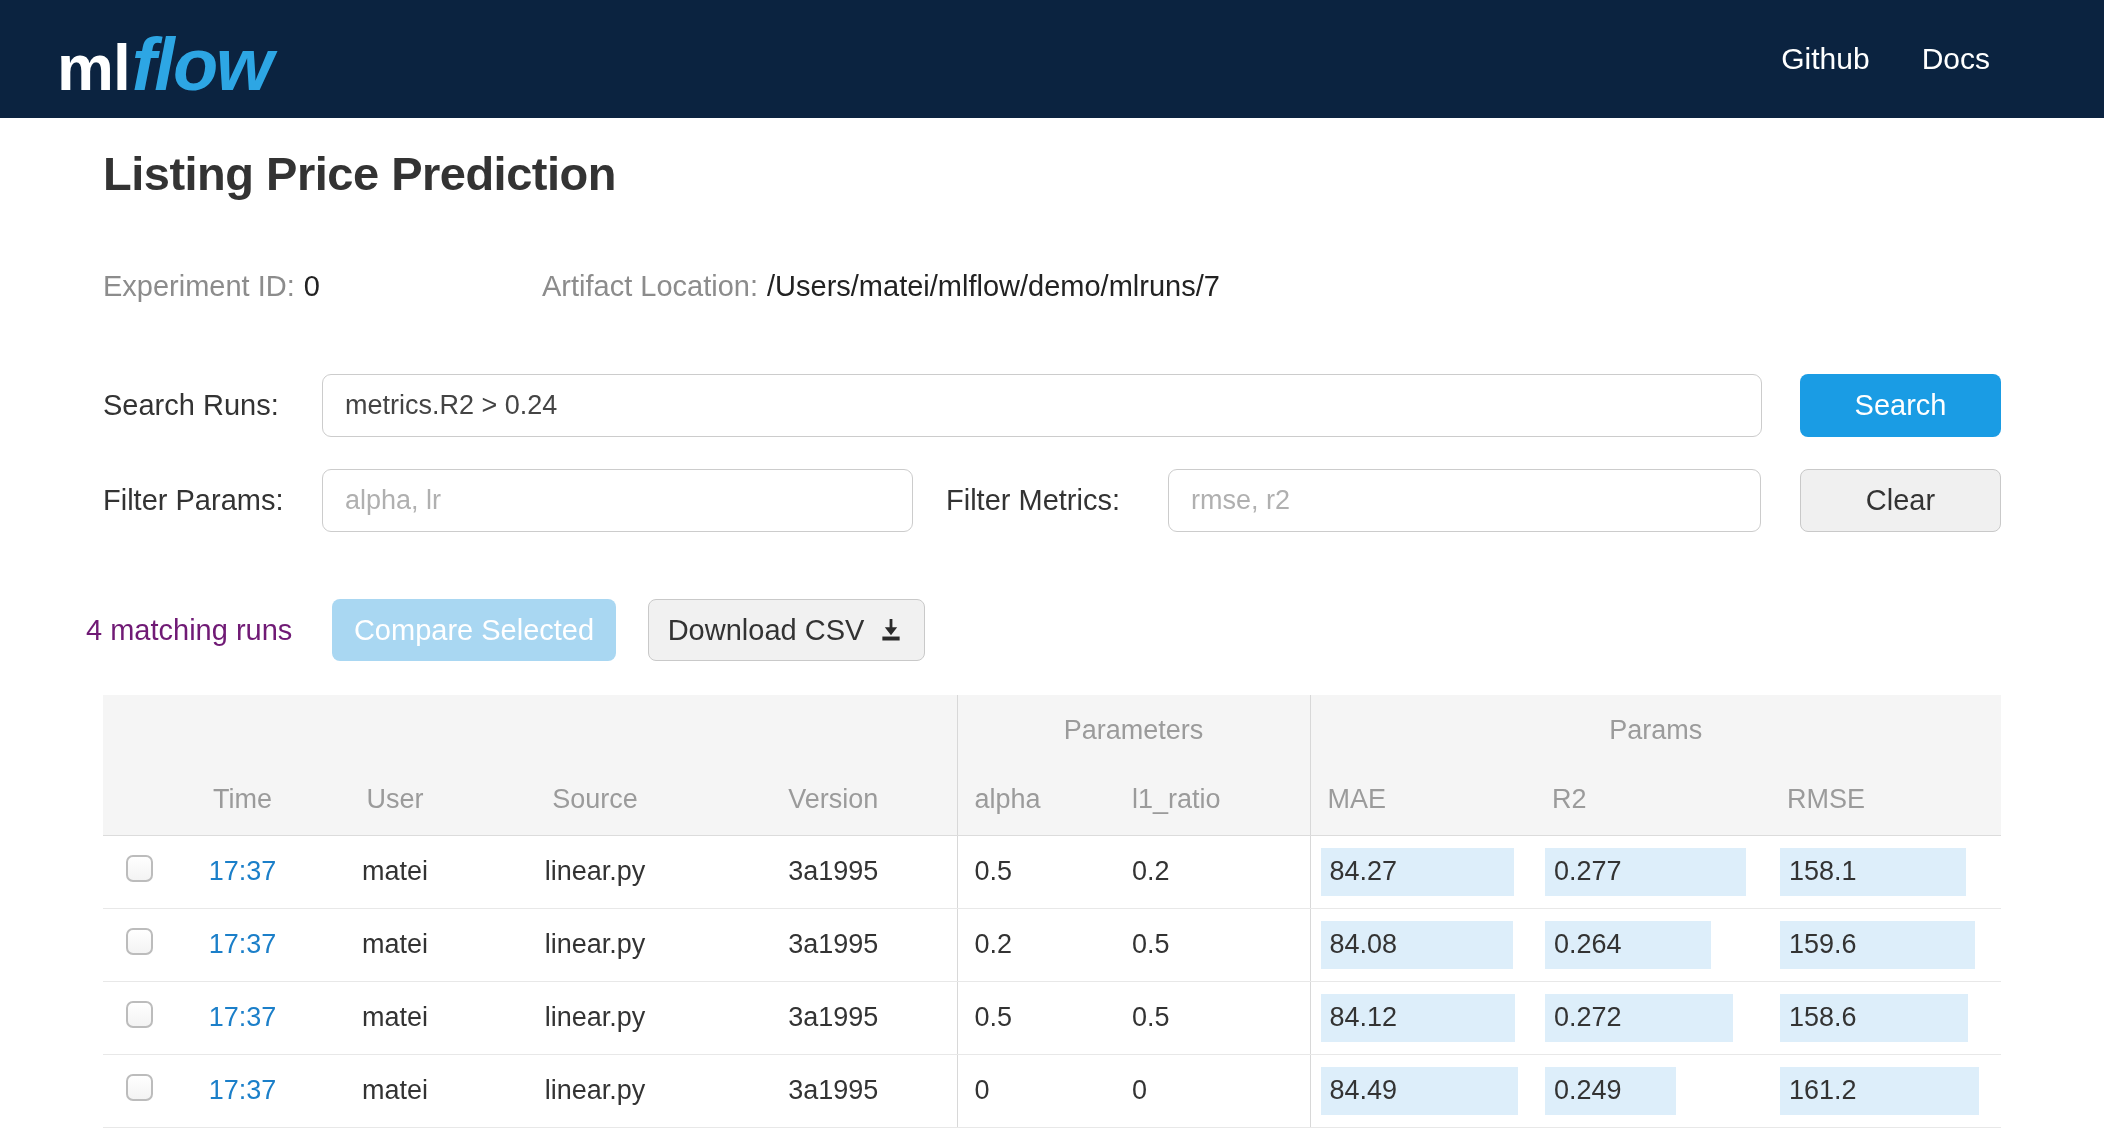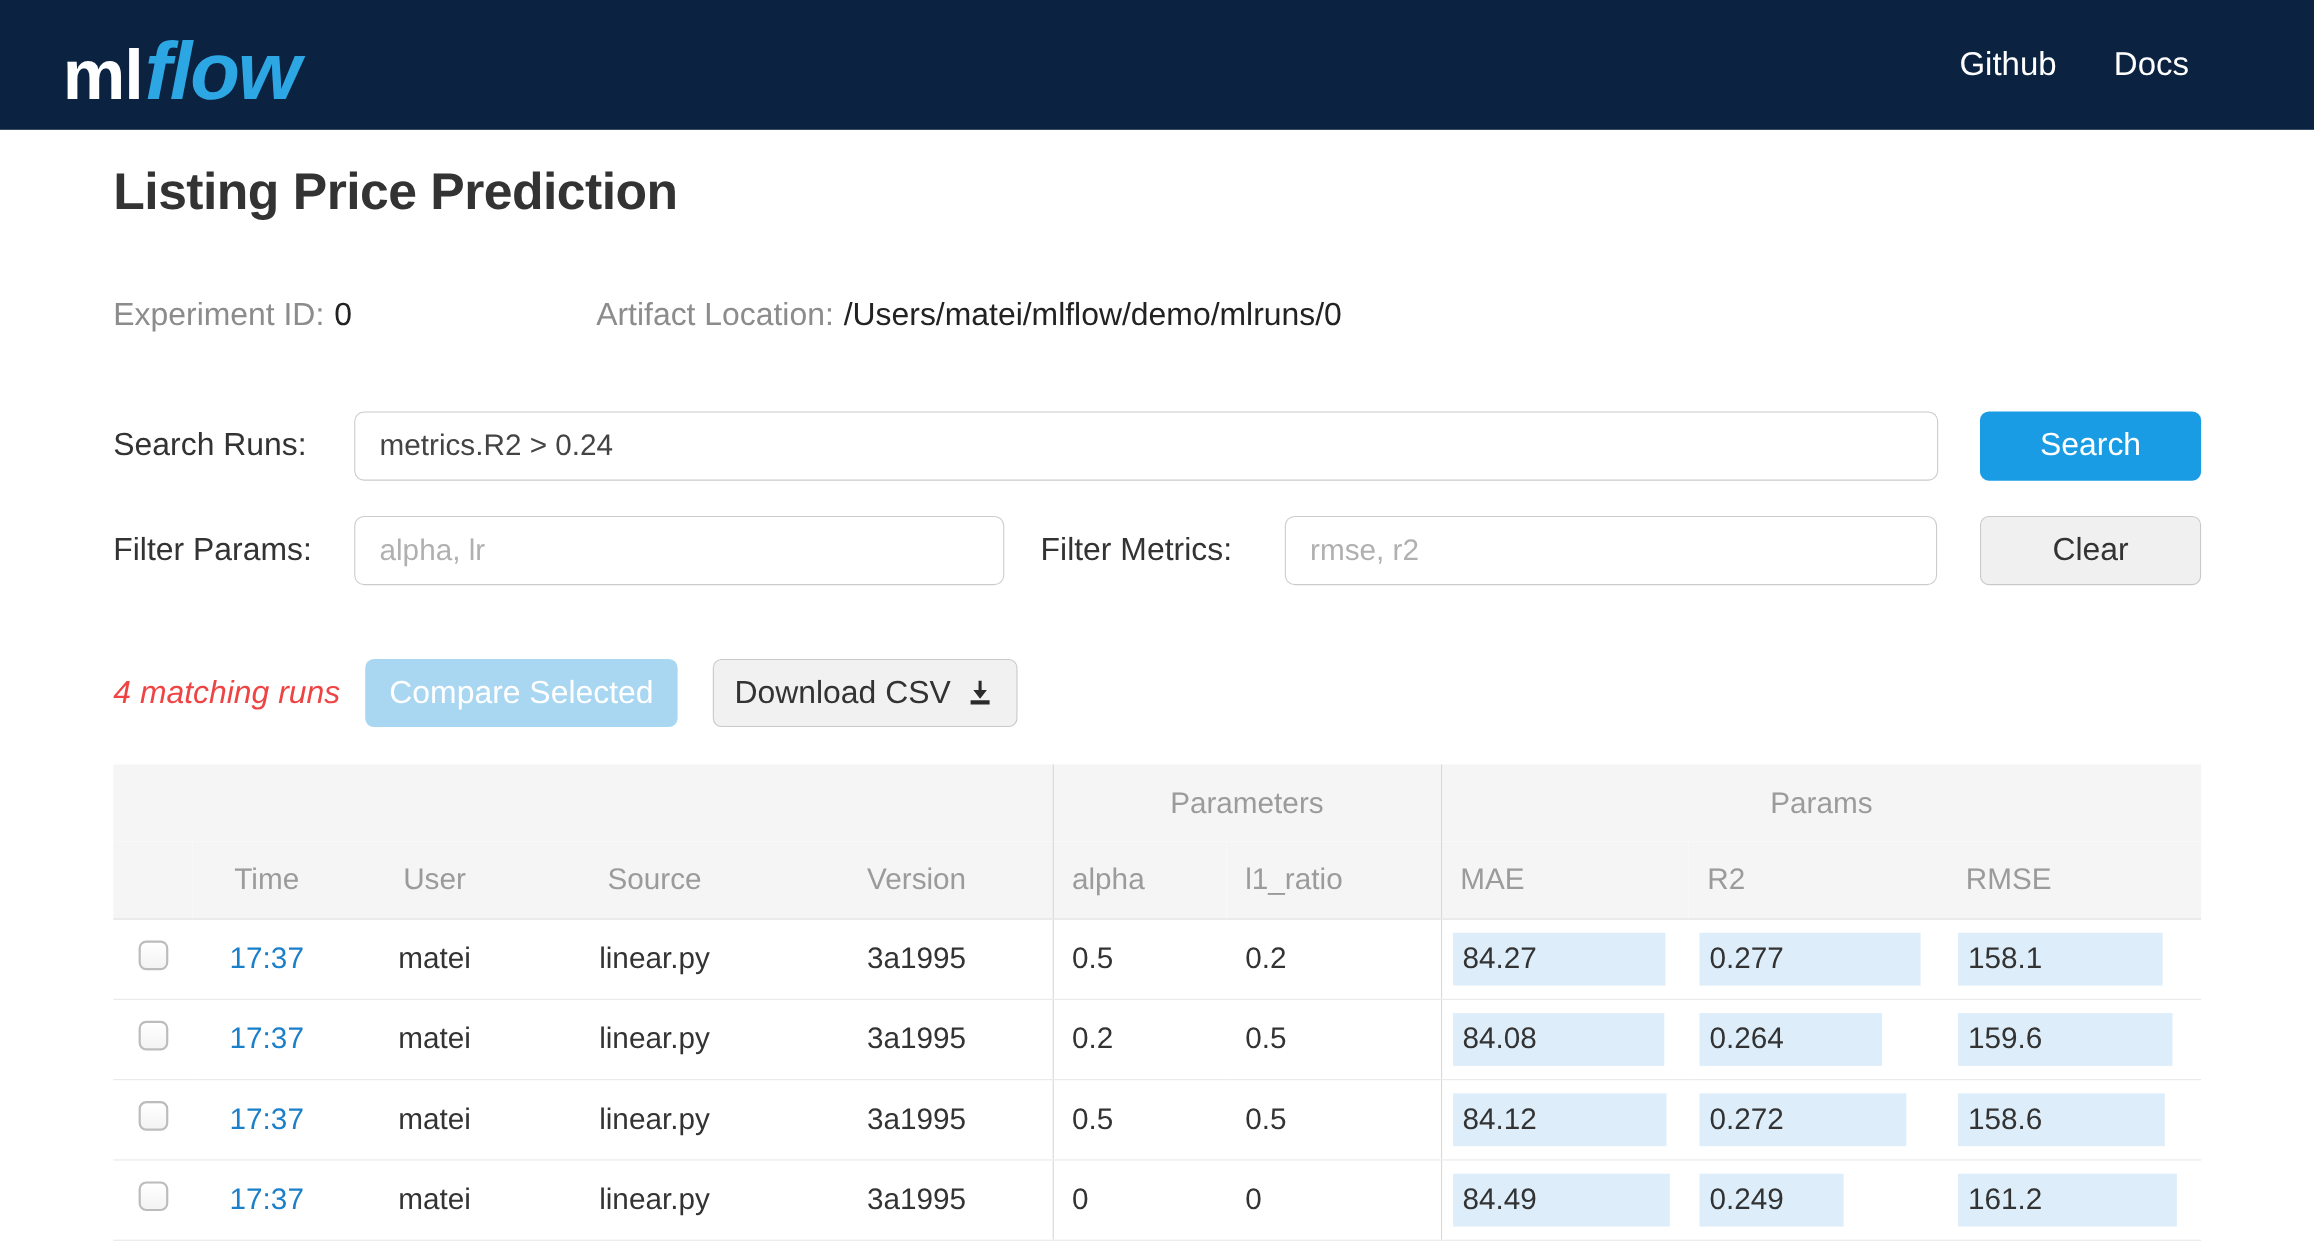--- a/index.html
+++ b/index.html
@@ -37,21 +37,21 @@
   .text-input::placeholder { color:#b0b0b0; }
   #search-input { left:322px; width:1440px; }
   #params-input { left:322px; width:591px; }
   #metrics-input { left:1168px; width:593px; }
   .btn { position:absolute; top:0; height:63px; border-radius:8px; font-size:29px;
          cursor:pointer; font-family:"Liberation Sans", sans-serif; }
   .btn-primary { left:1800px; width:201px; background:#1a9ce4; border:none; color:#fff; }
   .btn-default { left:1800px; width:201px; background:#f0f0f0; border:1.5px solid #c9c9c9; color:#333; }
 
   .actions-row { position:absolute; top:481px; left:0; width:2104px; height:62px; }
-  .matching-runs { position:absolute; left:103px; line-height:62px; font-size:29px; color:#ef4444;font-style:italic; }
+  .matching-runs { position:absolute; left:86px; line-height:62px; font-size:29px; color:#701a75; }
   .btn-compare { left:332px; width:284px; height:62px; background:#a9d7f2;
                  border:none; color:#fff; }
   .btn-download { left:648px; width:277px; height:62px; background:#f1f1f1;
                   border:1.5px solid #c9c9c9; color:#333; display:flex;
                   align-items:center; justify-content:center; gap:13px; }
 
   
   .table-wrap { position:absolute; top:577px; left:103px; }
   .runs-table { border-collapse:collapse; table-layout:fixed; width:1898px; }
   .runs-table thead th { background:#f5f5f5; color:#9b9b9b; font-weight:normal; font-size:27px; }
@@ -86,21 +86,21 @@
 
 <div class="main">
 
   <h1 class="page-title">Listing Price Prediction</h1>
 
   <div class="meta-row">
     <div class="exp-group">
       <span class="meta-label">Experiment ID:</span><span class="meta-value">0</span>
     </div>
     <div class="artifact-group">
-      <span class="meta-label">Artifact Location:</span><span class="meta-value">/Users/matei/mlflow/demo/mlruns/0</span>
+      <span class="meta-label">Artifact Location:</span><span class="meta-value">/Users/matei/mlflow/demo/mlruns/7</span>
     </div>
   </div>
 
   <div class="search-row">
     <span class="row-label" style="left:103px">Search Runs:</span>
     <input id="search-input" class="text-input" type="text" value="metrics.R2 &gt; 0.24" style="">
     <button class="btn btn-primary">Search</button>
   </div>
 
   <div class="filter-row">

